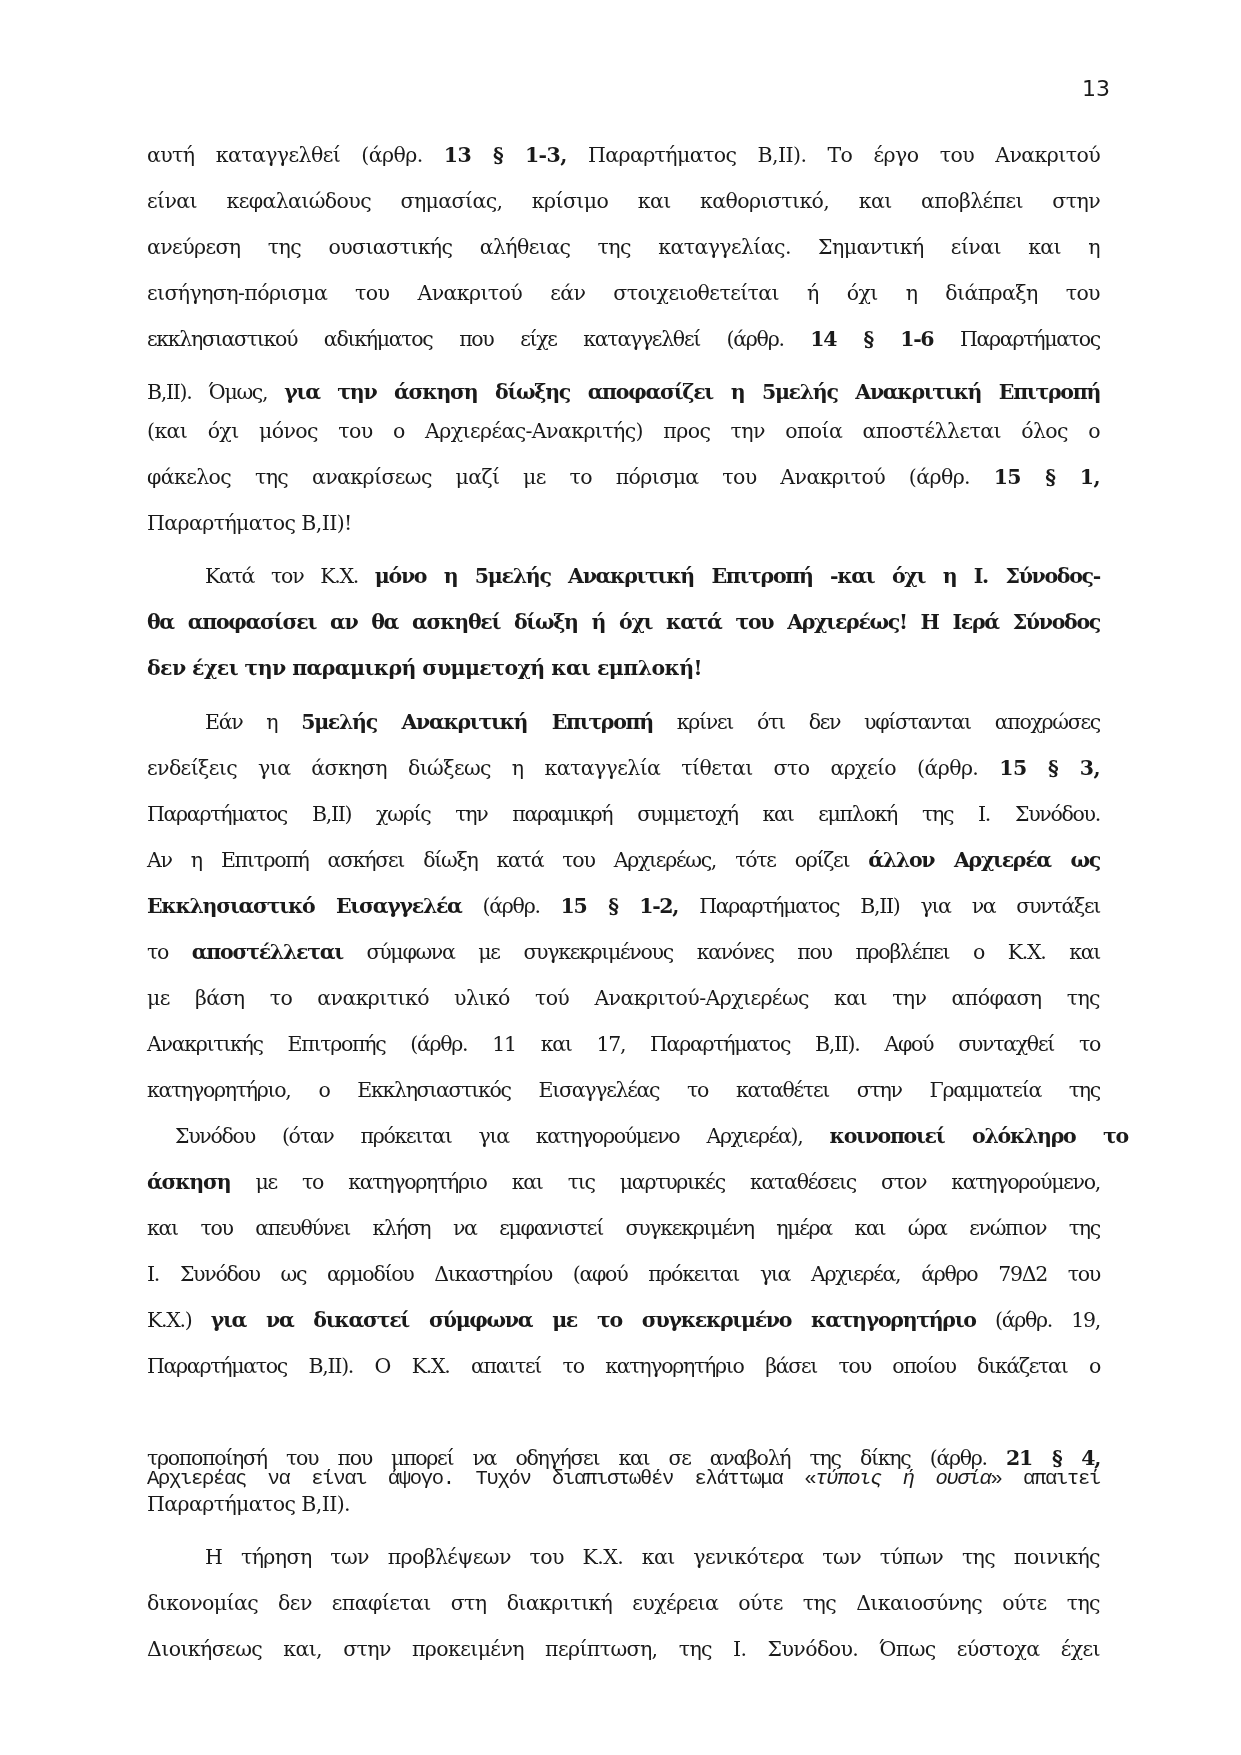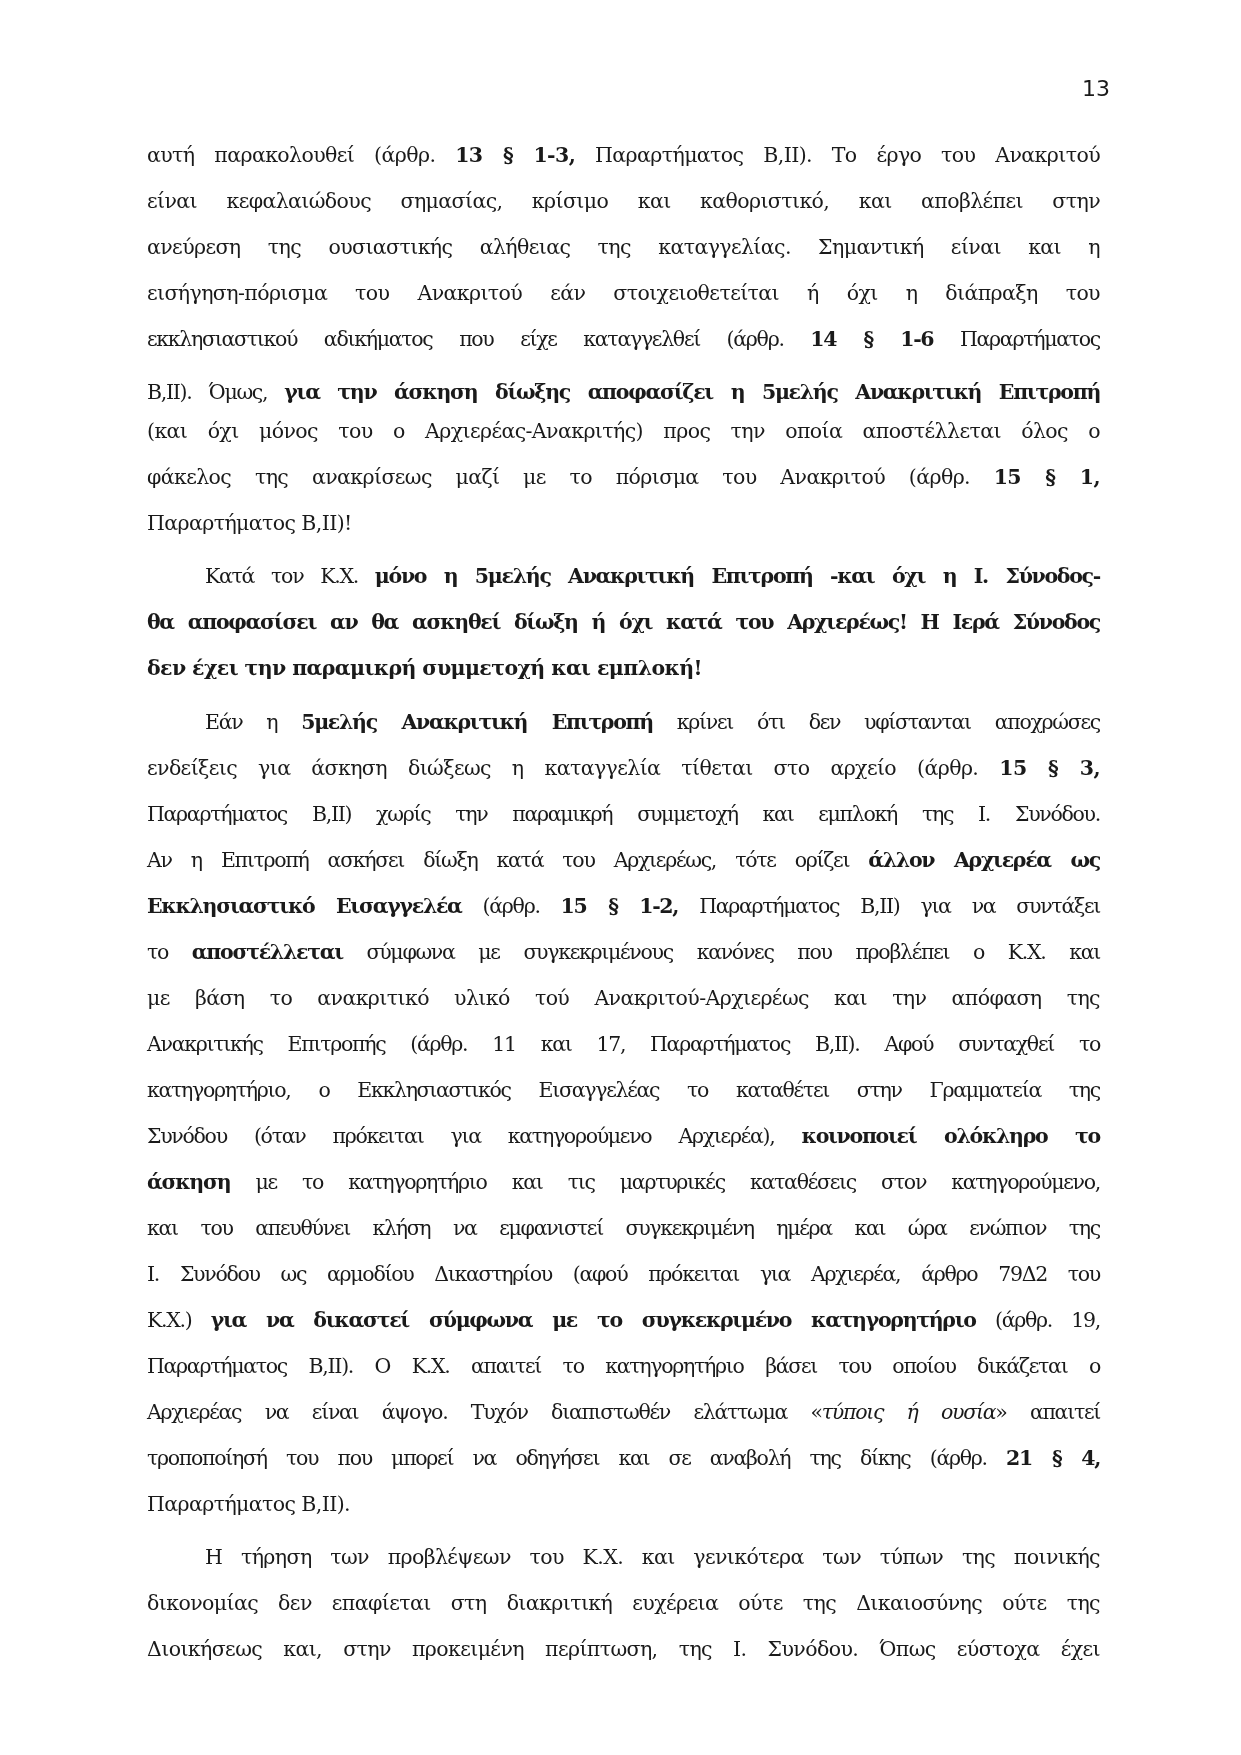--- a/index.html
+++ b/index.html
@@ -21,46 +21,46 @@
     .line.indent { left: 58px; width: 895px; }
     .line.narrow { letter-spacing: -1.3px; }
     b { font-weight: bold; }
     i { font-style: italic; }
   </style>
 </head>
 <body>
 
 <div class="page-number">13</div>
 <div class="body" id="body">
-    <div class="line " style="top: 0px;"><span>αυτή παρακολουθεί (άρθρ. </span><b>13 § 1-3,</b><span> Παραρτήματος Β,ΙΙ). Το έργο του Ανακριτού</span></div>
+    <div class="line " style="top: 0px;"><span>αυτή καταγγελθεί (άρθρ. </span><b>13 § 1-3,</b><span> Παραρτήματος Β,ΙΙ). Το έργο του Ανακριτού</span></div>
     <div class="line " style="top: 46px;"><span>είναι κεφαλαιώδους σημασίας, κρίσιμο και καθοριστικό, και αποβλέπει στην</span></div>
     <div class="line " style="top: 92px;"><span>ανεύρεση της ουσιαστικής αλήθειας της καταγγελίας. Σημαντική είναι και η</span></div>
     <div class="line " style="top: 138px;"><span>εισήγηση-πόρισμα του Ανακριτού εάν στοιχειοθετείται ή όχι η διάπραξη του</span></div>
     <div class="line narrow" style="top: 184px;"><span>εκκλησιαστικού αδικήματος που είχε καταγγελθεί (άρθρ. </span><b>14 § 1-6</b><span> Παραρτήματος</span></div>
     <div class="line narrow" style="top: 230px; margin-top: 7px;"><span>Β,ΙΙ). Όμως, </span><b>για την άσκηση δίωξης αποφασίζει η 5μελής Ανακριτική Επιτροπή</b></div>
     <div class="line " style="top: 276px;"><span>(και όχι μόνος του ο Αρχιερέας-Ανακριτής) προς την οποία αποστέλλεται όλος ο</span></div>
     <div class="line " style="top: 322px;"><span>φάκελος της ανακρίσεως μαζί με το πόρισμα του Ανακριτού (άρθρ. </span><b>15 § 1,</b></div>
     <div class="line last" style="top: 368px;"><span>Παραρτήματος Β,ΙΙ)!</span></div>
     <div class="line indent narrow" style="top: 421px;"><span>Κατά τον Κ.Χ. </span><b>μόνο η 5μελής Ανακριτική Επιτροπή -και όχι η Ι. Σύνοδος-</b></div>
     <div class="line narrow" style="top: 467px;"><b>θα αποφασίσει αν θα ασκηθεί δίωξη ή όχι κατά του Αρχιερέως! Η Ιερά Σύνοδος</b></div>
     <div class="line last" style="top: 513px;"><b>δεν έχει την παραμικρή συμμετοχή και εμπλοκή!</b></div>
     <div class="line indent narrow" style="top: 567px;"><span>Εάν η </span><b>5μελής Ανακριτική Επιτροπή</b><span> κρίνει ότι δεν υφίστανται αποχρώσες</span></div>
     <div class="line " style="top: 613px;"><span>ενδείξεις για άσκηση διώξεως η καταγγελία τίθεται στο αρχείο (άρθρ. </span><b>15 § 3,</b></div>
     <div class="line narrow" style="top: 659px;"><span>Παραρτήματος Β,ΙΙ) χωρίς την παραμικρή συμμετοχή και εμπλοκή της Ι. Συνόδου.</span></div>
     <div class="line narrow" style="top: 705px;"><span>Αν η Επιτροπή ασκήσει δίωξη κατά του Αρχιερέως, τότε ορίζει </span><b>άλλον Αρχιερέα ως</b></div>
     <div class="line narrow" style="top: 751px;"><b>Εκκλησιαστικό Εισαγγελέα</b><span> (άρθρ.  </span><b>15 § 1-2,</b><span> Παραρτήματος Β,ΙΙ) για να συντάξει</span></div>
     <div class="line narrow" style="top: 797px;"><span>το </span><b>αποστέλλεται</b><span> σύμφωνα με συγκεκριμένους κανόνες που προβλέπει ο Κ.Χ. και</span></div>
     <div class="line " style="top: 843px;"><span>με βάση το ανακριτικό υλικό τού Ανακριτού-Αρχιερέως και την απόφαση της</span></div>
     <div class="line narrow" style="top: 889px;"><span>Ανακριτικής Επιτροπής (άρθρ. 11 και 17, Παραρτήματος Β,ΙΙ). Αφού συνταχθεί το</span></div>
     <div class="line narrow" style="top: 935px;"><span>κατηγορητήριο, ο Εκκλησιαστικός Εισαγγελέας το καταθέτει στην Γραμματεία της</span></div>
-    <div class="line narrow" style="top: 981px;"><span>Συνόδου (όταν πρόκειται για κατηγορούμενο Αρχιερέα), </span><b>κοινοποιεί ολόκληρο το</b></div>
+    <div class="line narrow" style="top: 981px; margin-left: 28px;"><span>Συνόδου (όταν πρόκειται για κατηγορούμενο Αρχιερέα), </span><b>κοινοποιεί ολόκληρο το</b></div>
     <div class="line narrow" style="top: 1027px;"><b>άσκηση</b><span> με το κατηγορητήριο και τις μαρτυρικές καταθέσεις στον κατηγορούμενο,</span></div>
     <div class="line narrow" style="top: 1073px;"><span>και του απευθύνει κλήση να εμφανιστεί συγκεκριμένη ημέρα και ώρα ενώπιον της</span></div>
     <div class="line narrow" style="top: 1119px;"><span>Ι. Συνόδου ως αρμοδίου Δικαστηρίου (αφού πρόκειται για Αρχιερέα, άρθρο 79Δ2 του</span></div>
     <div class="line narrow" style="top: 1165px;"><span>Κ.Χ.) </span><b>για να δικαστεί σύμφωνα με το συγκεκριμένο κατηγορητήριο</b><span> (άρθρ. 19,</span></div>
     <div class="line narrow" style="top: 1211px;"><span>Παραρτήματος Β,ΙΙ). Ο Κ.Χ. απαιτεί το κατηγορητήριο βάσει του οποίου δικάζεται ο</span></div>
-    <div class="line narrow" style="top: 1257px;"><span>Αρχιερέας να είναι άψογο. Τυχόν διαπιστωθέν ελάττωμα «</span><i>τύποις ή ουσία</i><span>» απαιτεί</span></div>
+    <div class="line narrow" style="top: 1324px; font-family: Liberation Mono, monospace;"><span>Αρχιερέας να είναι άψογο. Τυχόν διαπιστωθέν ελάττωμα «</span><i>τύποις ή ουσία</i><span>» απαιτεί</span></div>
     <div class="line narrow" style="top: 1303px;"><span>τροποποίησή του που μπορεί να οδηγήσει και σε αναβολή της δίκης (άρθρ. </span><b>21 § 4,</b></div>
     <div class="line last" style="top: 1349px;"><span>Παραρτήματος Β,ΙΙ).</span></div>
     <div class="line indent" style="top: 1402px;"><span>Η τήρηση των προβλέψεων του Κ.Χ. και γενικότερα των τύπων της ποινικής</span></div>
     <div class="line " style="top: 1448px;"><span>δικονομίας δεν επαφίεται στη διακριτική ευχέρεια ούτε της Δικαιοσύνης ούτε της</span></div>
     <div class="line " style="top: 1494px;"><span>Διοικήσεως και, στην προκειμένη περίπτωση, της Ι. Συνόδου.  Όπως εύστοχα έχει</span></div>
   </div>
 
 </body></html>

